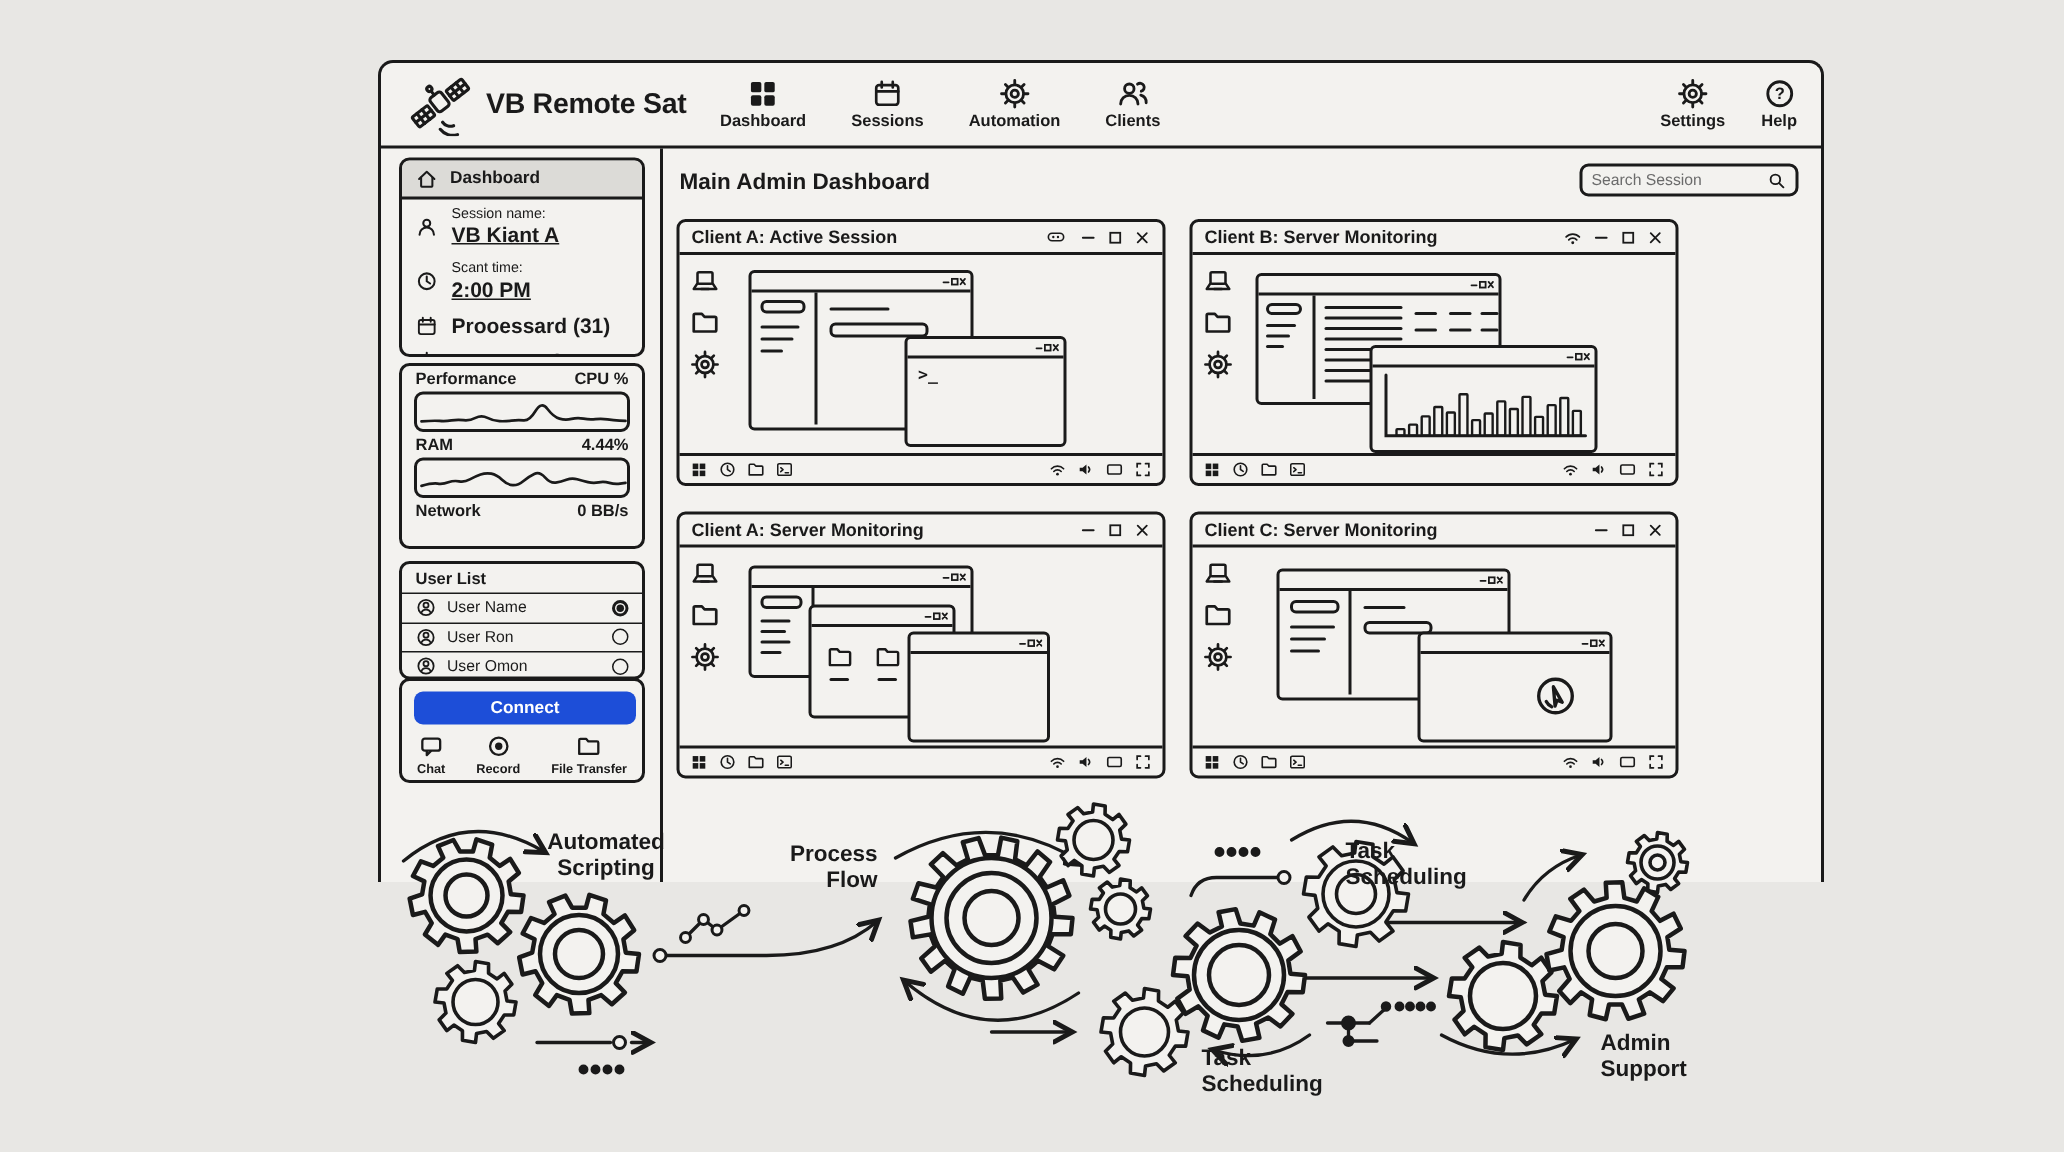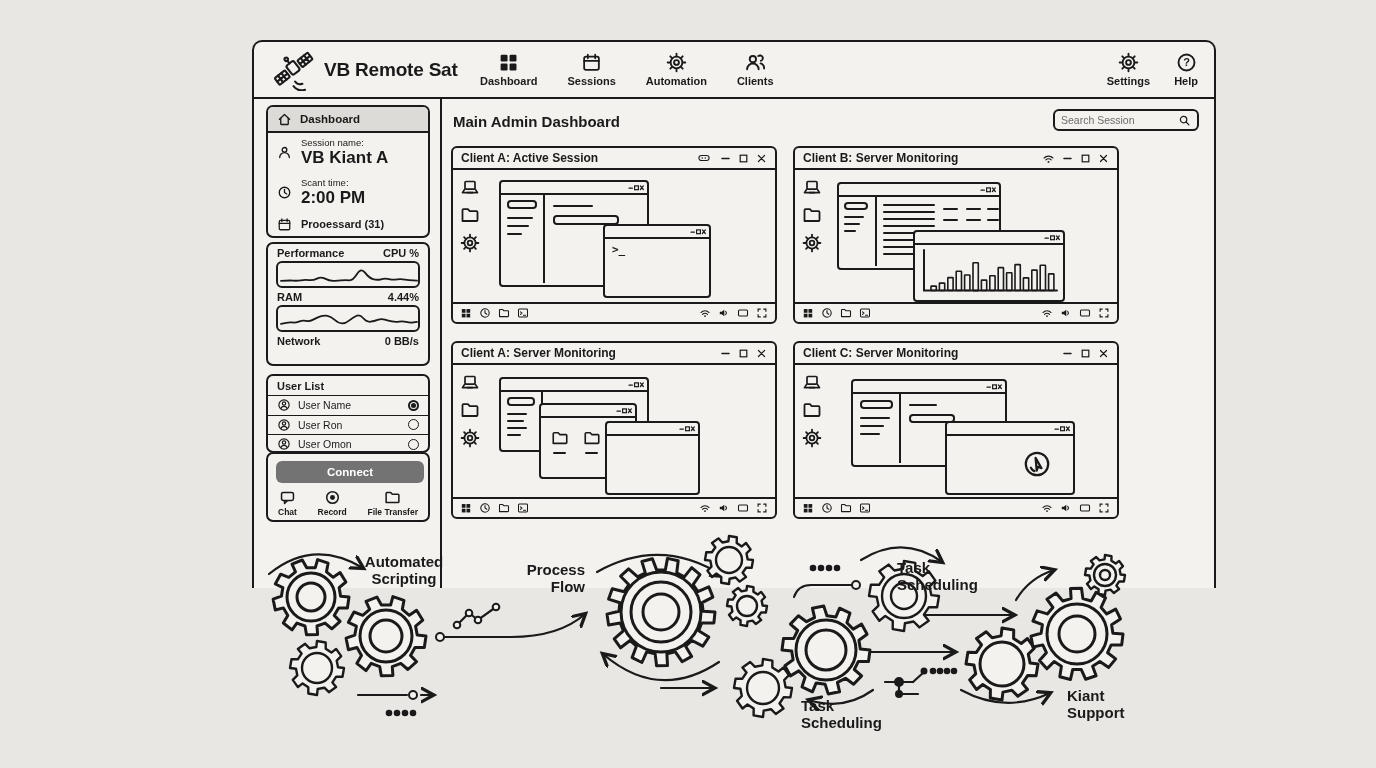--- a/index.html
+++ b/index.html
@@ -21,30 +21,30 @@
   .nav-item{display:flex;flex-direction:column;align-items:center;gap:2px;cursor:pointer;}
   .nav-item span{font-size:11px;font-weight:600;}
   .nav-right{margin-left:auto;display:flex;gap:24px;}
 
   
   .sidebar{position:absolute;left:0;top:57px;width:188px;bottom:0;border-right:2px solid var(--ink);}
   .sb-box{position:absolute;left:12px;width:164px;border:2px solid var(--ink);border-radius:7px;background:var(--panel);overflow:hidden;}
   .dash-row{height:26px;background:var(--hl);border-bottom:2px solid var(--ink);display:flex;align-items:center;gap:8px;padding:0 9px;font-weight:700;font-size:11.5px;}
   .info{display:flex;align-items:center;gap:9px;padding:4px 9px;}
   .info .lbl{font-size:9.5px;line-height:1.2;}
-  .info .val{font-size:17px;font-weight:700;line-height:1.2;}
-  .info .single{font-size:11px;font-weight:600;}
+  .info .val{font-size:14px;font-weight:700;line-height:1.2;text-decoration:underline;}
+  .info .single{font-size:14px;font-weight:600;}
   .pr{display:flex;justify-content:space-between;align-items:center;font-weight:700;font-size:11px;padding:0 9px;margin:3px 0 2px;}
   .sparkbox{border:2px solid var(--ink);border-radius:6px;height:27px;margin:1px 8px;background:var(--panel);}
   .ul-h{font-weight:700;font-size:11px;padding:4px 9px 3px;}
   .u-row{display:flex;align-items:center;gap:7px;padding:2px 9px;border-top:1.5px solid var(--ink);font-size:10.5px;font-weight:500;height:19.5px;}
   .radio{margin-left:auto;width:11px;height:11px;border:1.8px solid var(--ink);border-radius:50%;position:relative;}
   .radio.on{border-width:2.5px;}
   .radio.on::after{content:"";position:absolute;inset:1px;background:var(--ink);border-radius:50%;}
-  .connect{display:block;margin:7px 8px 5px;width:148px;height:22px;background:#737373;color:#fff;
+  .connect{display:block;margin:7px 8px 5px;width:148px;height:22px;background:#1d4ed8;color:#fff;
     font-weight:700;font-size:11.5px;border:none;border-radius:6px;cursor:pointer;}
   .acts{display:flex;justify-content:space-between;padding:1px 10px 4px;}
   .act{display:flex;flex-direction:column;align-items:center;gap:1px;cursor:pointer;}
   .act span{font-size:8.5px;font-weight:600;}
 
   
   .main{position:absolute;left:190px;top:57px;right:0;bottom:0;}
   .main-title{position:absolute;left:9px;top:14px;font-size:15px;font-weight:700;}
   .search{position:absolute;right:15px;top:10px;width:146px;height:22px;border:2px solid var(--ink);
     border-radius:6px;display:flex;align-items:center;padding:0 6px;background:var(--panel);}
@@ -870,14 +870,14 @@
         <circle cx="844" cy="45" r="5" fill="none" stroke="#1a1a1a" stroke-width="2.4"></circle>
         <path d="M862.0,104.0 L860.7,114.9 L850.2,114.9 L846.6,122.7 L854.7,128.9 L847.7,137.4 L838.9,131.6 L831.6,136.3 L835.1,145.8 L824.6,149.2 L820.3,139.6 L811.7,139.6 L809.5,149.5 L798.8,146.7 L800.4,136.3 L793.1,131.6 L785.9,138.8 L778.5,130.6 L785.4,122.7 L781.8,114.9 L771.9,117.0 L770.0,106.1 L780.1,103.2 L781.4,94.7 L771.9,91.0 L776.2,80.9 L786.3,83.9 L791.9,77.4 L785.9,69.2 L795.0,63.1 L801.8,71.0 L810.1,68.6 L809.5,58.5 L820.5,58.2 L821.9,68.6 L830.2,71.0 L835.1,62.2 L844.5,67.9 L840.1,77.4 L845.7,83.9 L854.7,79.1 L859.5,89.0 L850.6,94.7 L851.9,103.2 Z" fill="#f3f2ef" stroke="#1a1a1a" stroke-width="3" stroke-linejoin="round"></path>
         <circle cx="816" cy="104" r="30" fill="none" stroke="#1a1a1a" stroke-width="3"></circle>
         <circle cx="816" cy="104" r="18" fill="none" stroke="#1a1a1a" stroke-width="3"></circle>
       </g>
   </svg>
   <div class="illu-label" style="left:87px;top:24px;width:112px;text-align:center;">Automated Scripting</div>
   <div class="illu-label" style="left:242px;top:32px;width:82px;text-align:right;">Process Flow</div>
   <div class="illu-label" style="left:636px;top:30px;width:112px;">Task Scheduling</div>
   <div class="illu-label" style="left:540px;top:168px;width:112px;">Task Scheduling</div>
-  <div class="illu-label" style="left:806px;top:158px;width:90px;">Kiant Support</div>
+  <div class="illu-label" style="left:806px;top:158px;width:90px;">Admin Support</div>
 </div>
 
 </body></html>

